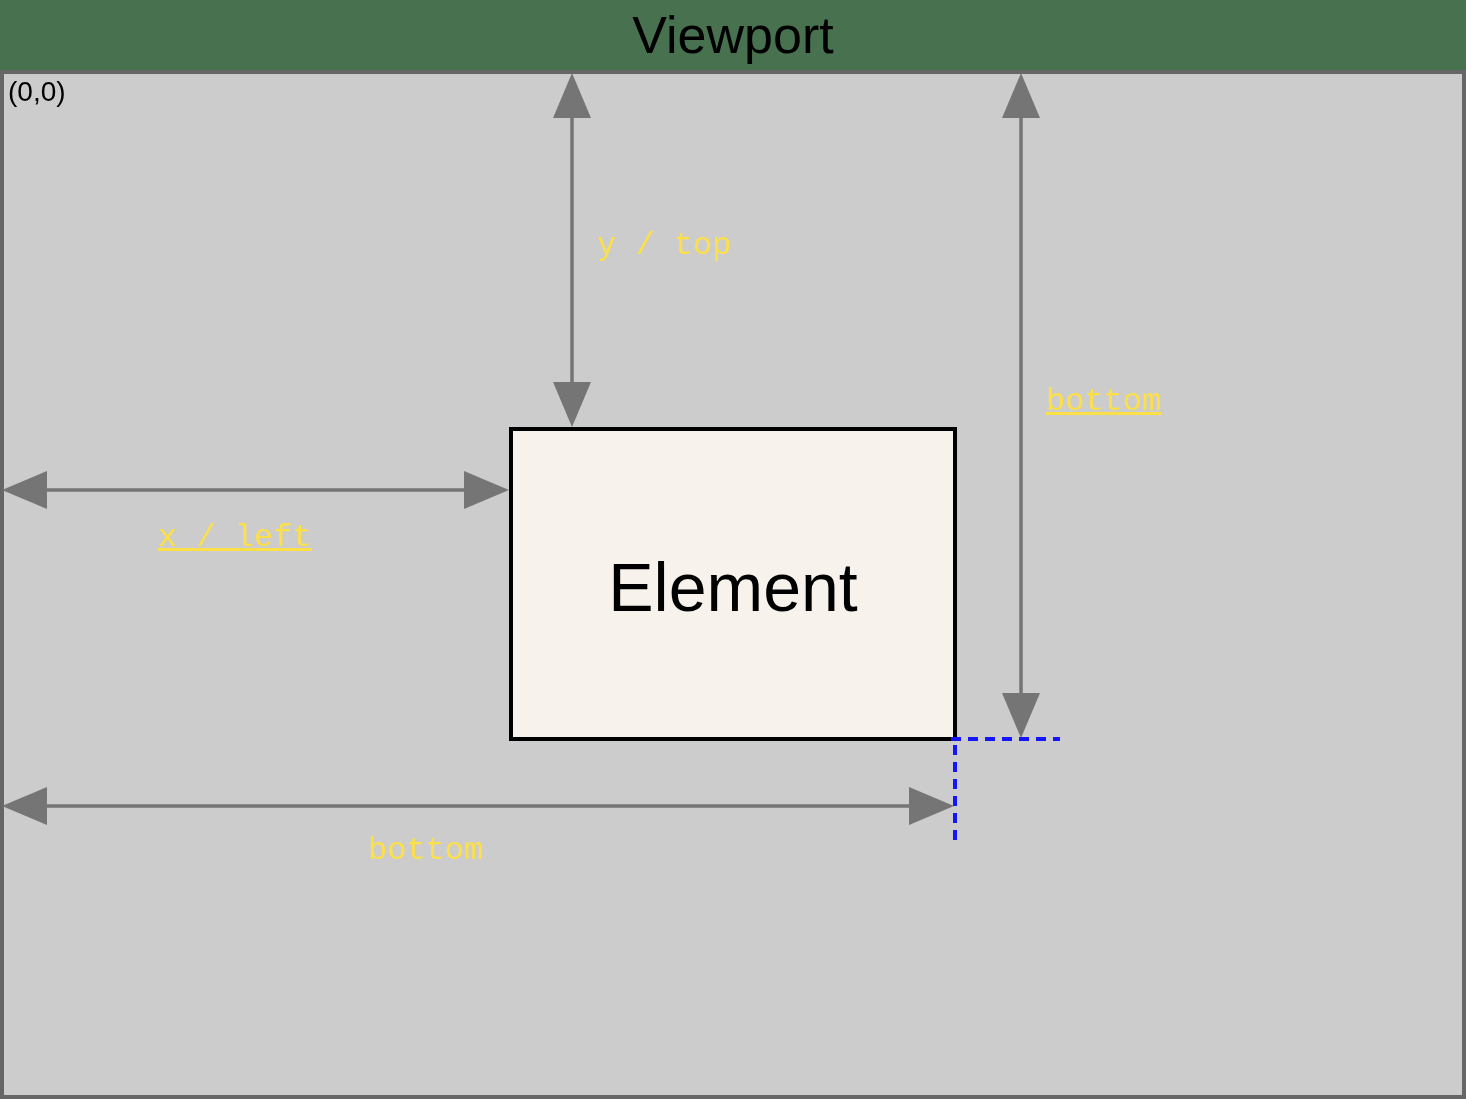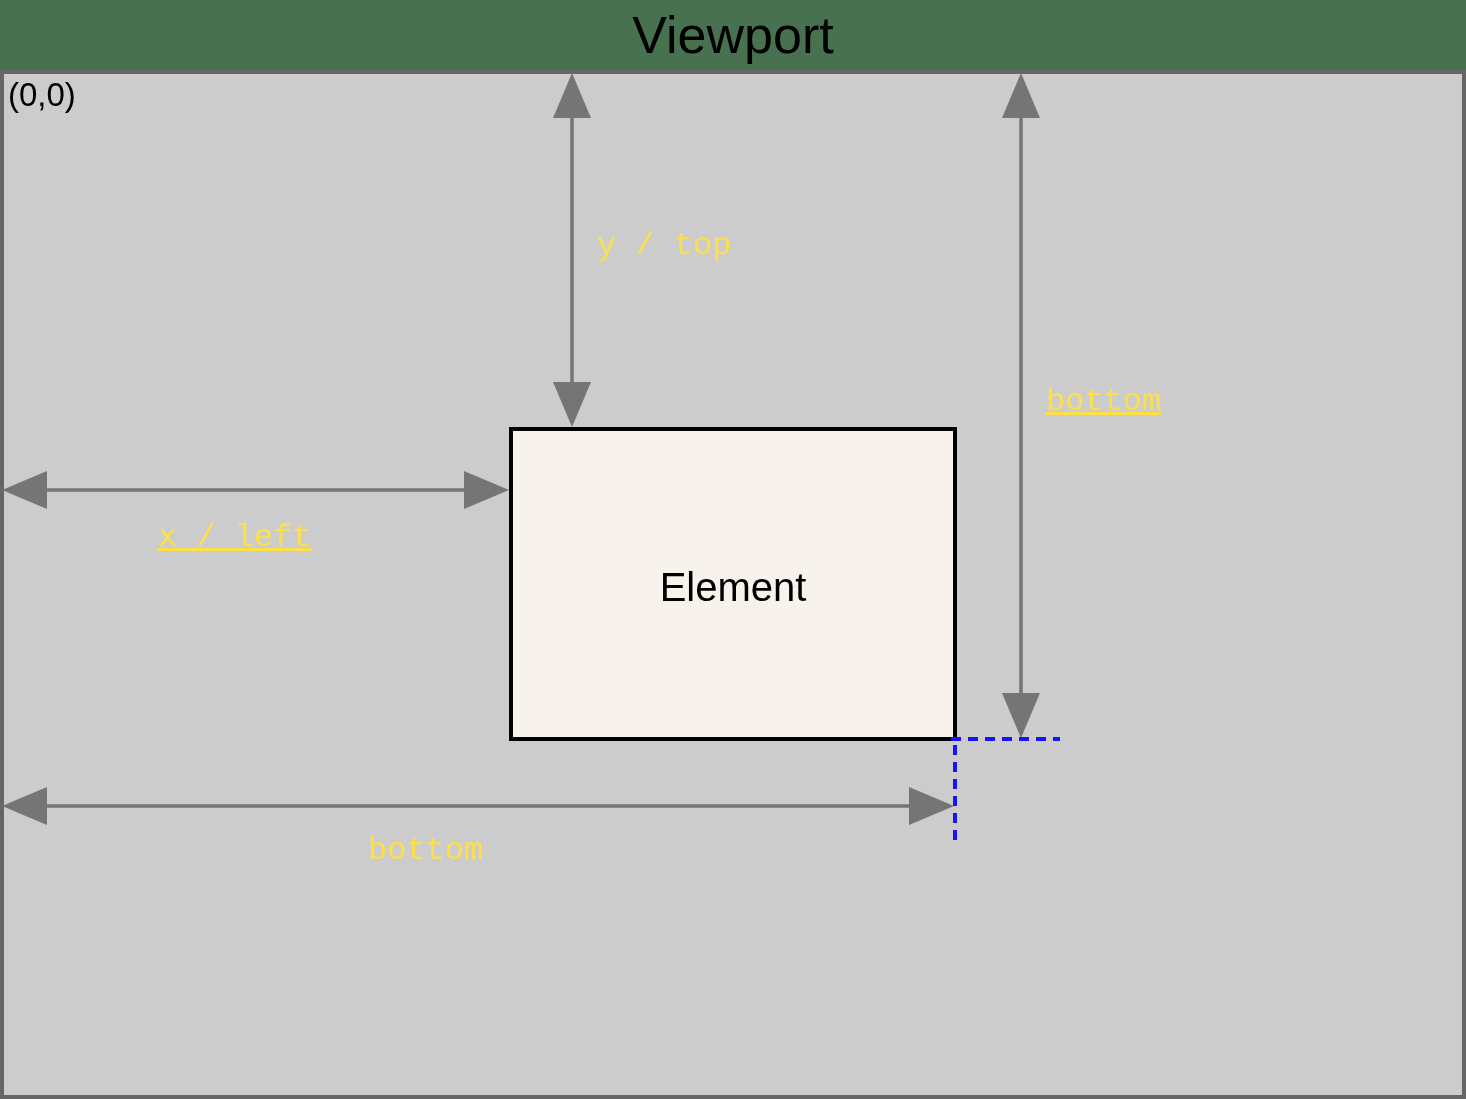--- a/index.html
+++ b/index.html
@@ -35,33 +35,33 @@
   .viewport-box {
     position: absolute;
     left: 0; top: 70px;
     width: 1466px; height: 1029px;
     background: var(--viewport-fill);
     border: 4px solid var(--viewport-border);
   }
   .origin-label {
     position: absolute;
     left: 8px; top: 76px;
-    font-size: 33px;
+    font-size: 28px;
     color: var(--text-black);
   }
   .element-box {
     position: absolute;
     left: 509px; top: 427px;
     width: 448px; height: 314px;
     background: var(--element-fill);
     border: 4px solid var(--element-border);
     display: flex; align-items: center; justify-content: center;
   }
   .element-label {
-    font-size: 40px;
+    font-size: 68px;
     color: var(--text-black);
     margin-top: 6px;
   }
   .diagram-overlay {
     position: absolute;
     left: 0; top: 0;
     width: 1466px; height: 1099px;
     pointer-events: none;
   }
   .arrow-line {

